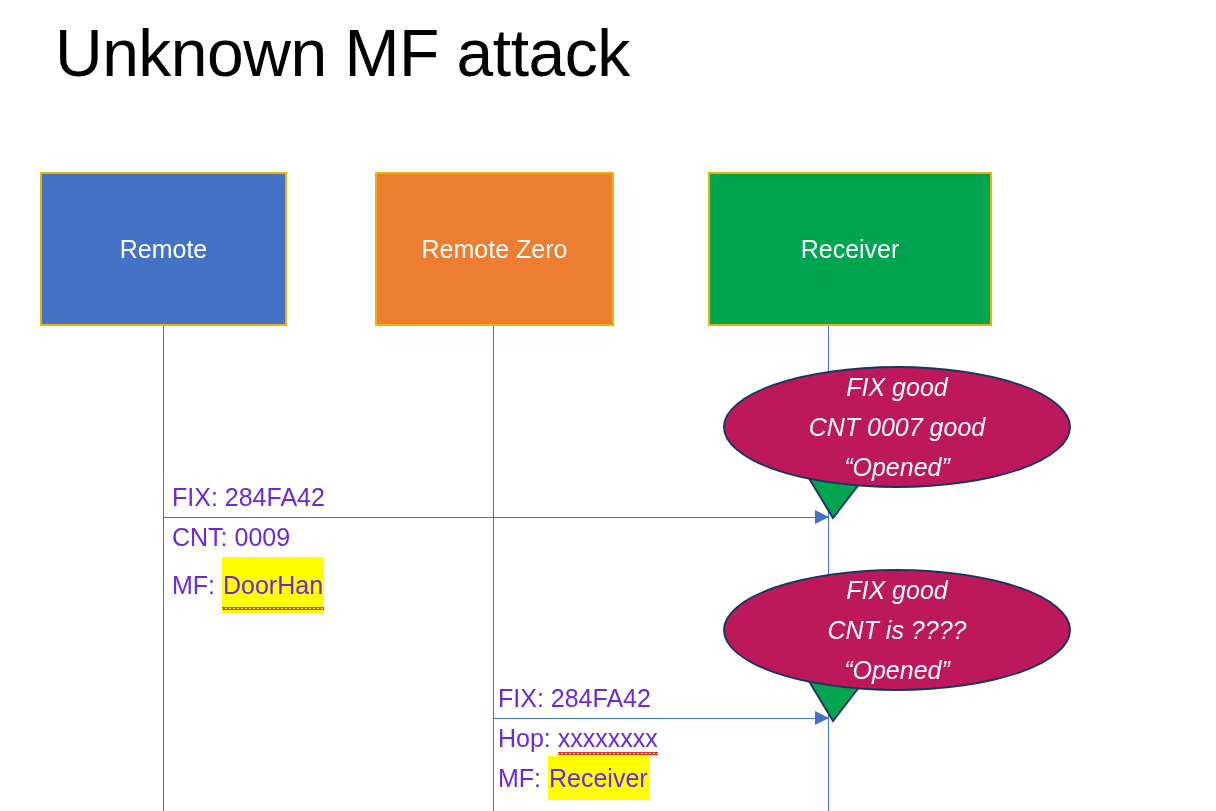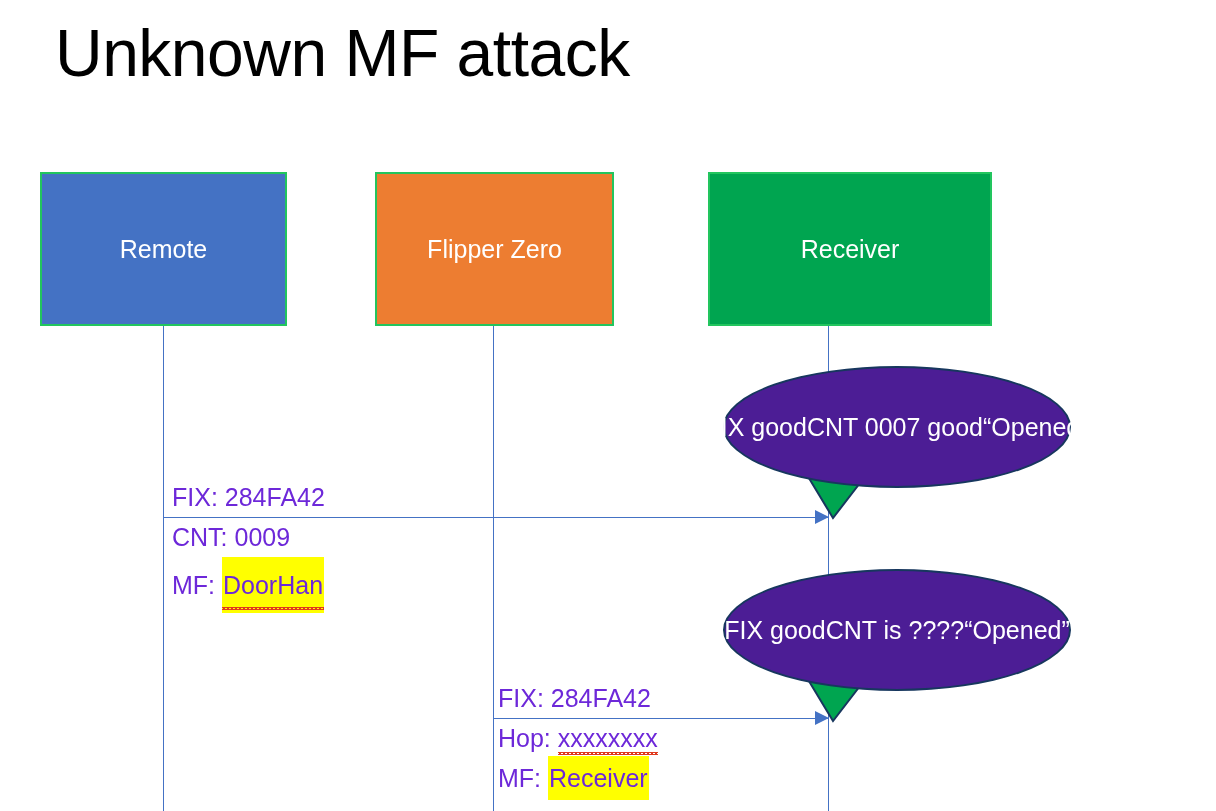--- a/index.html
+++ b/index.html
@@ -39,21 +39,21 @@
     background: #4472C4;
   }
   #lifeline-remote   { left: 163px; top: 326px; height: 485px; }
   #lifeline-flipper  { left: 493px; top: 326px; height: 485px; }
   #lifeline-receiver { left: 828px; top: 326px; height: 485px; }
 
   
   .actor-box {
     position: absolute;
     box-sizing: border-box;
-    border: 2px solid #22c55e;
+    border: 2px solid #eab308;
     display: flex;
     align-items: center;
     justify-content: center;
     color: #ffffff;
     font-size: 25px;
     line-height: 30px;
     font-weight: 400;
   }
   #actor-remote   { left: 40px;  top: 172px; width: 247px; height: 154px; background: #4472C4; }
   #actor-flipper  { left: 375px; top: 172px; width: 239px; height: 154px; background: #ED7D31; }
@@ -125,30 +125,32 @@
     background: #FFFF00;
     z-index: -1;
   }
 
   
   .bubble {
     position: absolute;
     width: 348px;
     height: 122px;
     border-radius: 50%;
-    background: #4c1d95;
+    background: #be185d;
     border: 2px solid #17375E;
     box-sizing: border-box;
     display: flex;
+    flex-direction: column;
     align-items: center;
     justify-content: center;
     color: #ffffff;
     font-size: 25px;
     line-height: 40px;
     z-index: 3;
+    font-style: italic;
   }
   .bubble-line { display: block; white-space: nowrap; }
   #bubble1 { left: 723px; top: 366px; }
   #bubble2 { left: 723px; top: 569px; }
 
   .bubble-tail {
     position: absolute;
     width: 0;
     height: 0;
     z-index: 2;
@@ -163,21 +165,21 @@
   <div id="slide-title">Unknown MF attack</div>
 
   <div class="lifeline" id="lifeline-remote"></div>
   <div class="lifeline" id="lifeline-flipper"></div>
   <div class="lifeline" id="lifeline-receiver"></div>
 
   <div class="actor-box" id="actor-remote">
     <span>Remote</span>
   </div>
   <div class="actor-box" id="actor-flipper">
-    <span>Flipper Zero</span>
+    <span>Remote Zero</span>
   </div>
   <div class="actor-box" id="actor-receiver">
     <span>Receiver</span>
   </div>
 
   <div class="arrow-line" id="arrow1-line"></div>
   <div class="arrow-head" id="arrow1-head"></div>
 
   <div class="arrow-line" id="arrow2-line"></div>
   <div class="arrow-head" id="arrow2-head"></div>

